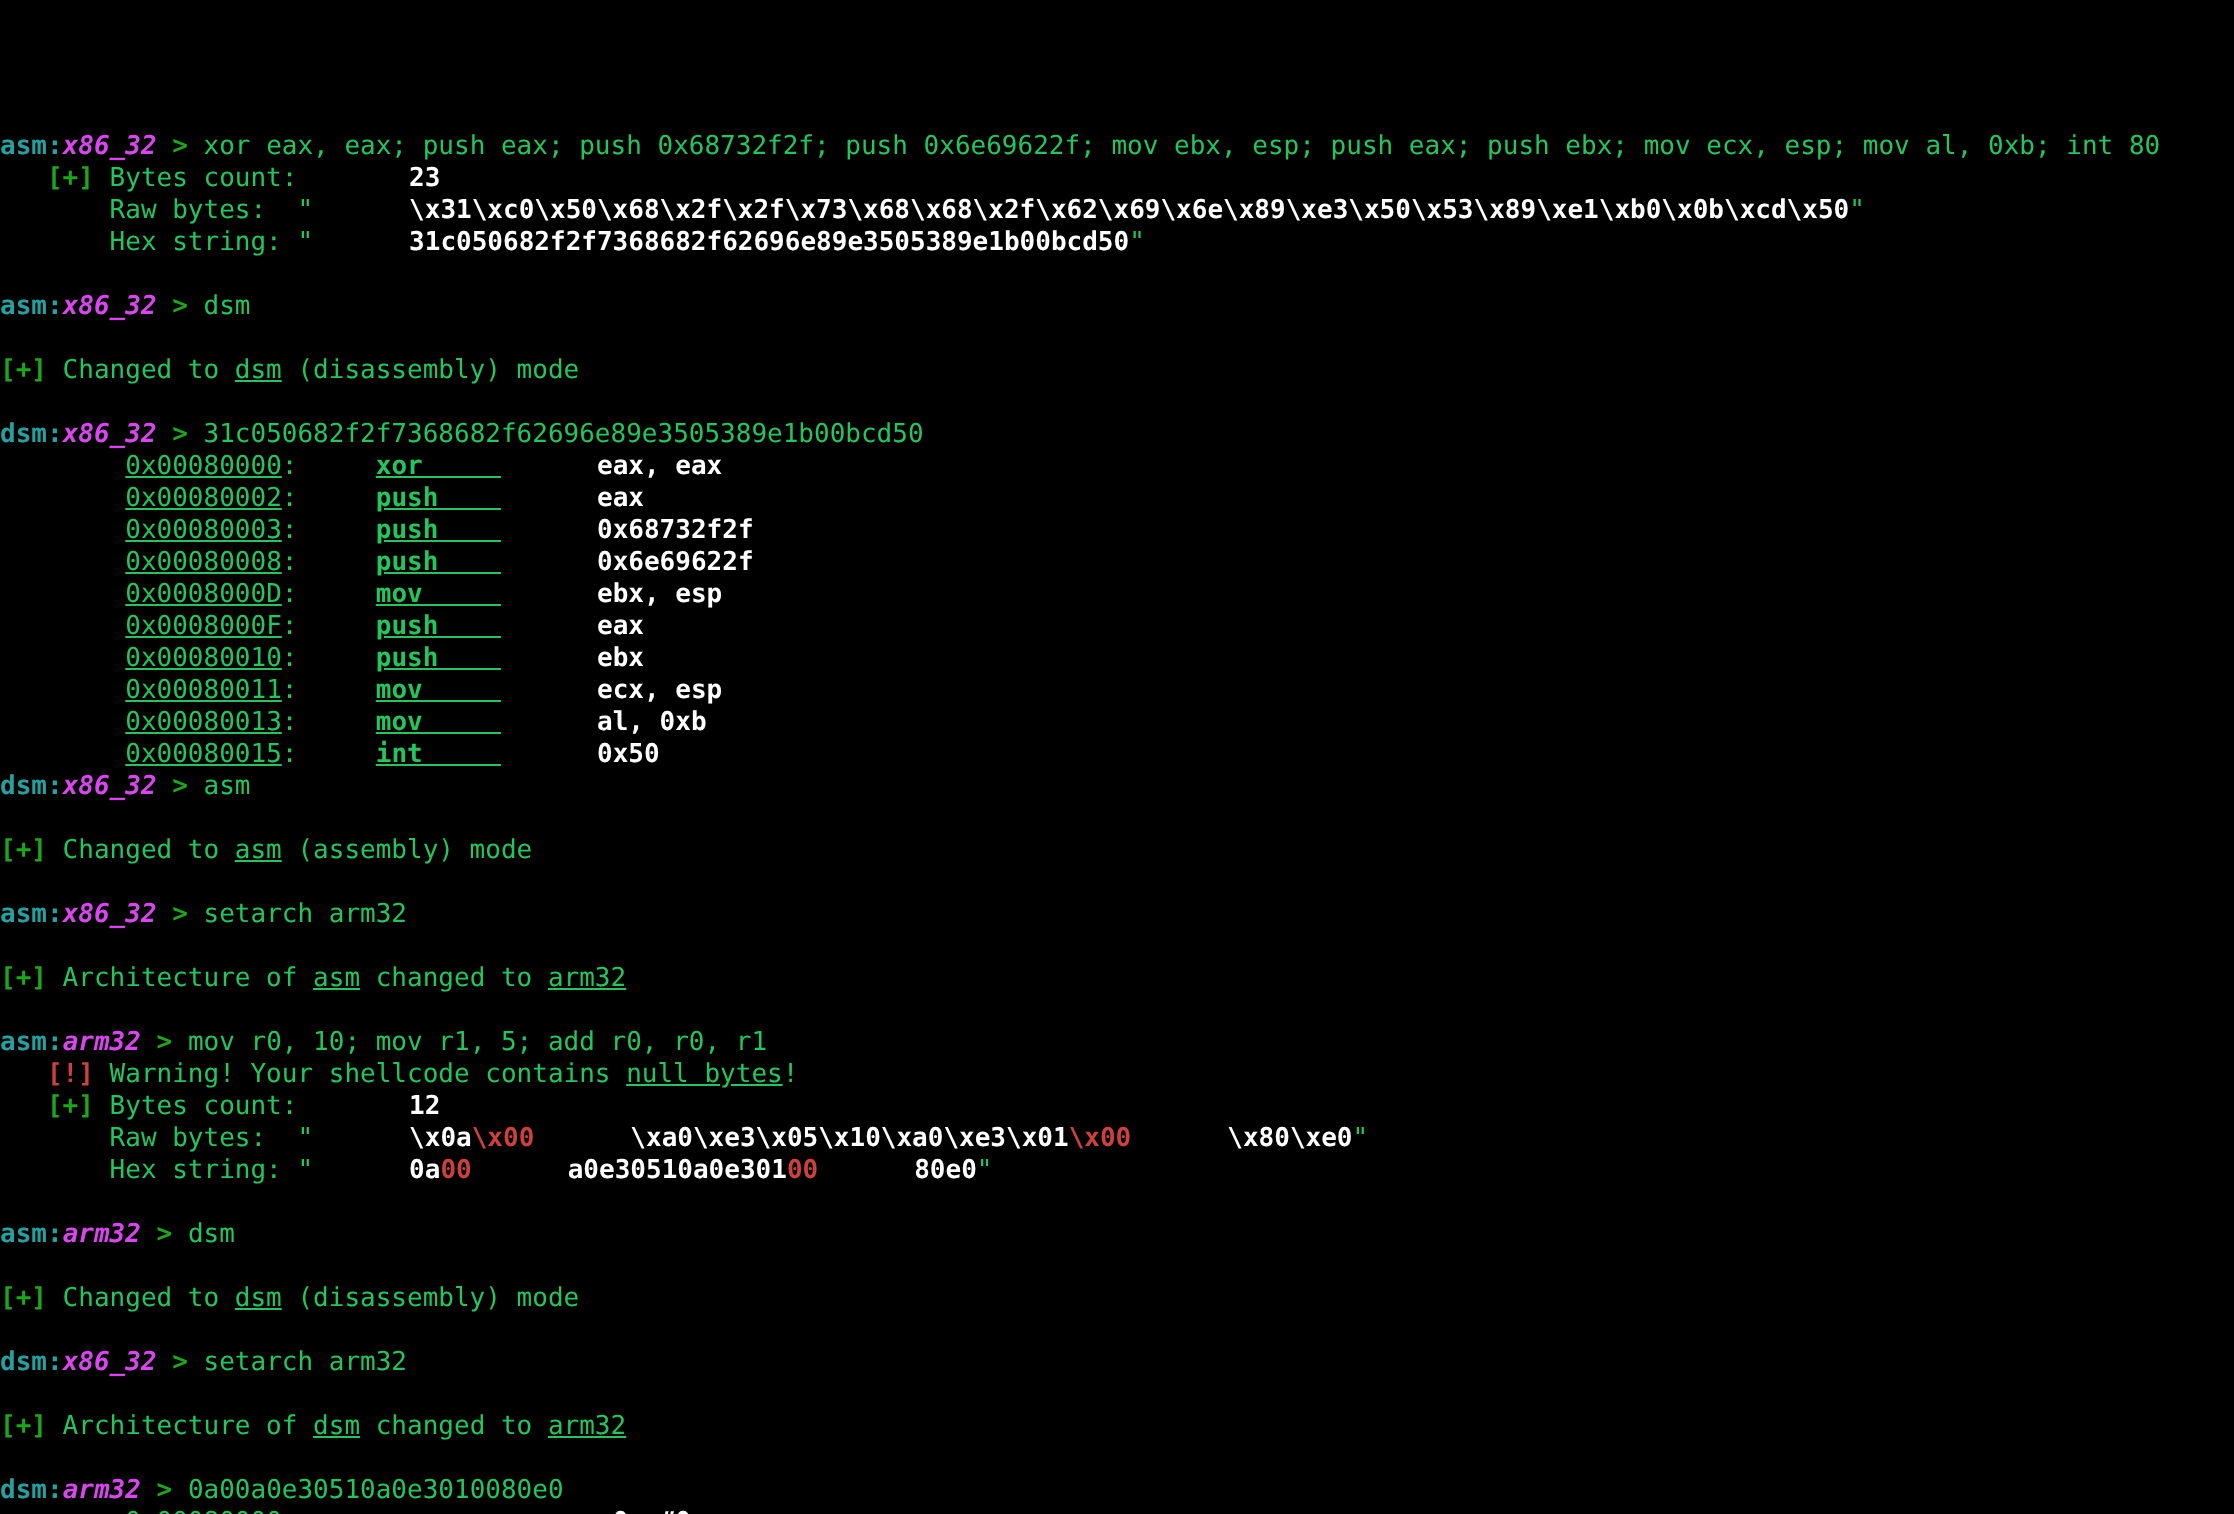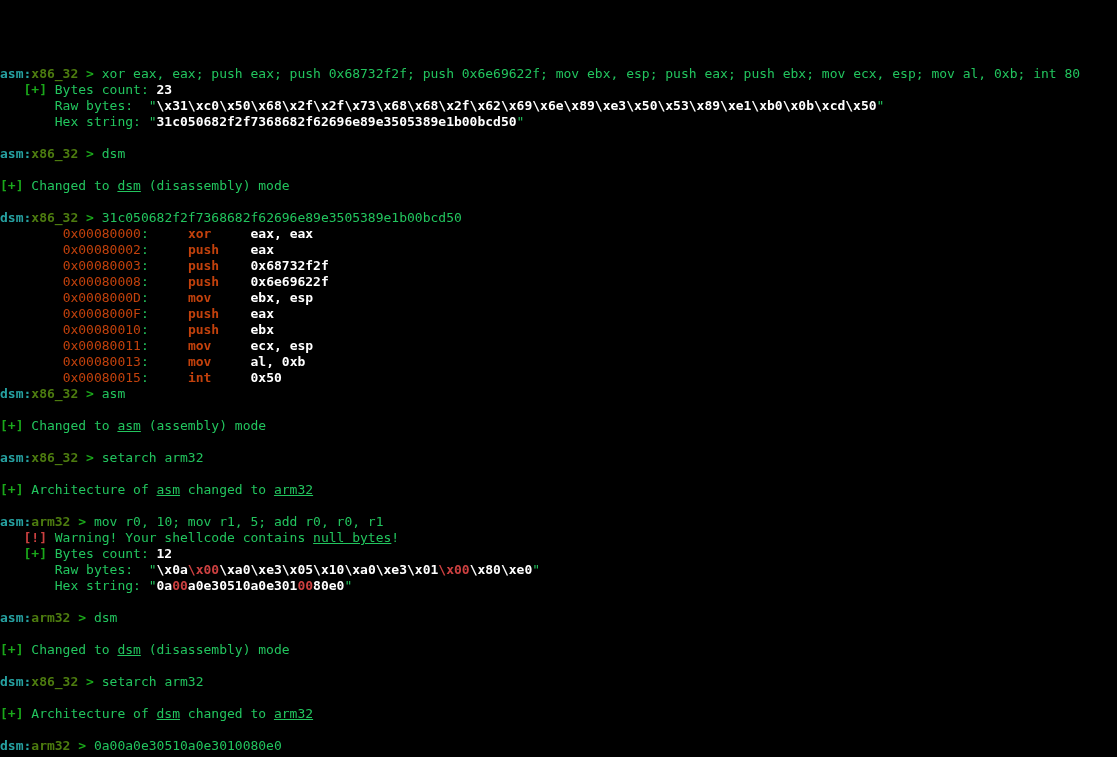--- a/index.html
+++ b/index.html
@@ -7,26 +7,26 @@
     color: #ccc;
     font-family: "DejaVu Sans Mono", "Menlo", "Consolas", monospace;
     font-size: 13px;
     line-height: 16px;
     margin: 0;
     padding: 2px 0 0 0;
     white-space: pre;
   }
   .line { white-space: pre; }
   .cyan   { color: #26a1a1; } 
-  .blue   { color: #4d7c0f; } 
+  .blue   { color: #d946ef; font-style: italic; } 
   .green  { color: #1aa81a; } 
-  .yellow { color: #c2410c; } 
+  .yellow { color: #22c55e; text-decoration: underline; } 
   .red    { color: #cc4040; } 
   .bold   { font-weight: bold; }
-  .white  { color: #ffffff; }
+  .white  { color: #ffffff; margin-left: 48px; }
   .grey   { color: #22c55e; }
   .under  { text-decoration: underline; }
   .colon  { color: #26a1a1; font-weight: bold; }
 </style>
 </head>
 <body>
 
 
 
 <div id="terminal"><div class="line"><span class="cyan bold">asm</span><span class="colon">:</span><span class="blue bold">x86_32</span><span class="green bold"> &gt; </span><span class="grey">xor eax, eax; push eax; push 0x68732f2f; push 0x6e69622f; mov ebx, esp; push eax; push ebx; mov ecx, esp; mov al, 0xb; int 80</span></div><div class="line"><span>   </span><span class="green bold">[+]</span><span class="grey"> Bytes count: </span><span class="white bold">23</span></div><div class="line"><span class="grey">       Raw bytes:  "</span><span class="white bold">\x31\xc0\x50\x68\x2f\x2f\x73\x68\x68\x2f\x62\x69\x6e\x89\xe3\x50\x53\x89\xe1\xb0\x0b\xcd\x50</span><span class="grey">"</span></div><div class="line"><span class="grey">       Hex string: "</span><span class="white bold">31c050682f2f7368682f62696e89e3505389e1b00bcd50</span><span class="grey">"</span></div><div class="line"> </div><div class="line"><span class="cyan bold">asm</span><span class="colon">:</span><span class="blue bold">x86_32</span><span class="green bold"> &gt; </span><span class="grey">dsm</span></div><div class="line"> </div><div class="line"><span></span><span class="green bold">[+]</span><span class="grey"> Changed to </span><span class="grey under">dsm</span><span class="grey"> (disassembly) mode</span></div><div class="line"> </div><div class="line"><span class="cyan bold">dsm</span><span class="colon">:</span><span class="blue bold">x86_32</span><span class="green bold"> &gt; </span><span class="grey">31c050682f2f7368682f62696e89e3505389e1b00bcd50</span></div><div class="line"><span>        </span><span class="yellow">0x00080000</span><span class="grey">:     </span><span class="yellow bold">xor     </span><span class="white bold">eax, eax</span></div><div class="line"><span>        </span><span class="yellow">0x00080002</span><span class="grey">:     </span><span class="yellow bold">push    </span><span class="white bold">eax</span></div><div class="line"><span>        </span><span class="yellow">0x00080003</span><span class="grey">:     </span><span class="yellow bold">push    </span><span class="white bold">0x68732f2f</span></div><div class="line"><span>        </span><span class="yellow">0x00080008</span><span class="grey">:     </span><span class="yellow bold">push    </span><span class="white bold">0x6e69622f</span></div><div class="line"><span>        </span><span class="yellow">0x0008000D</span><span class="grey">:     </span><span class="yellow bold">mov     </span><span class="white bold">ebx, esp</span></div><div class="line"><span>        </span><span class="yellow">0x0008000F</span><span class="grey">:     </span><span class="yellow bold">push    </span><span class="white bold">eax</span></div><div class="line"><span>        </span><span class="yellow">0x00080010</span><span class="grey">:     </span><span class="yellow bold">push    </span><span class="white bold">ebx</span></div><div class="line"><span>        </span><span class="yellow">0x00080011</span><span class="grey">:     </span><span class="yellow bold">mov     </span><span class="white bold">ecx, esp</span></div><div class="line"><span>        </span><span class="yellow">0x00080013</span><span class="grey">:     </span><span class="yellow bold">mov     </span><span class="white bold">al, 0xb</span></div><div class="line"><span>        </span><span class="yellow">0x00080015</span><span class="grey">:     </span><span class="yellow bold">int     </span><span class="white bold">0x50</span></div><div class="line"><span class="cyan bold">dsm</span><span class="colon">:</span><span class="blue bold">x86_32</span><span class="green bold"> &gt; </span><span class="grey">asm</span></div><div class="line"> </div><div class="line"><span></span><span class="green bold">[+]</span><span class="grey"> Changed to </span><span class="grey under">asm</span><span class="grey"> (assembly) mode</span></div><div class="line"> </div><div class="line"><span class="cyan bold">asm</span><span class="colon">:</span><span class="blue bold">x86_32</span><span class="green bold"> &gt; </span><span class="grey">setarch arm32</span></div><div class="line"> </div><div class="line"><span></span><span class="green bold">[+]</span><span class="grey"> Architecture of </span><span class="grey under">asm</span><span class="grey"> changed to </span><span class="grey under">arm32</span></div><div class="line"> </div><div class="line"><span class="cyan bold">asm</span><span class="colon">:</span><span class="blue bold">arm32</span><span class="green bold"> &gt; </span><span class="grey">mov r0, 10; mov r1, 5; add r0, r0, r1</span></div><div class="line"><span>   </span><span class="red bold">[!]</span><span class="grey"> Warning! Your shellcode contains </span><span class="grey under">null bytes</span><span class="grey">!</span></div><div class="line"><span>   </span><span class="green bold">[+]</span><span class="grey"> Bytes count: </span><span class="white bold">12</span></div><div class="line"><span class="grey">       Raw bytes:  "</span><span class="white bold">\x0a</span><span class="red bold">\x00</span><span class="white bold">\xa0\xe3\x05\x10\xa0\xe3\x01</span><span class="red bold">\x00</span><span class="white bold">\x80\xe0</span><span class="grey">"</span></div><div class="line"><span class="grey">       Hex string: "</span><span class="white bold">0a</span><span class="red bold">00</span><span class="white bold">a0e30510a0e301</span><span class="red bold">00</span><span class="white bold">80e0</span><span class="grey">"</span></div><div class="line"> </div><div class="line"><span class="cyan bold">asm</span><span class="colon">:</span><span class="blue bold">arm32</span><span class="green bold"> &gt; </span><span class="grey">dsm</span></div><div class="line"> </div><div class="line"><span></span><span class="green bold">[+]</span><span class="grey"> Changed to </span><span class="grey under">dsm</span><span class="grey"> (disassembly) mode</span></div><div class="line"> </div><div class="line"><span class="cyan bold">dsm</span><span class="colon">:</span><span class="blue bold">x86_32</span><span class="green bold"> &gt; </span><span class="grey">setarch arm32</span></div><div class="line"> </div><div class="line"><span></span><span class="green bold">[+]</span><span class="grey"> Architecture of </span><span class="grey under">dsm</span><span class="grey"> changed to </span><span class="grey under">arm32</span></div><div class="line"> </div><div class="line"><span class="cyan bold">dsm</span><span class="colon">:</span><span class="blue bold">arm32</span><span class="green bold"> &gt; </span><span class="grey">0a00a0e30510a0e3010080e0</span></div><div class="line"><span>        </span><span class="yellow">0x00080000</span><span class="grey">:     </span><span class="yellow bold">mov     </span><span class="white bold">r0, #0xa</span></div></div>

